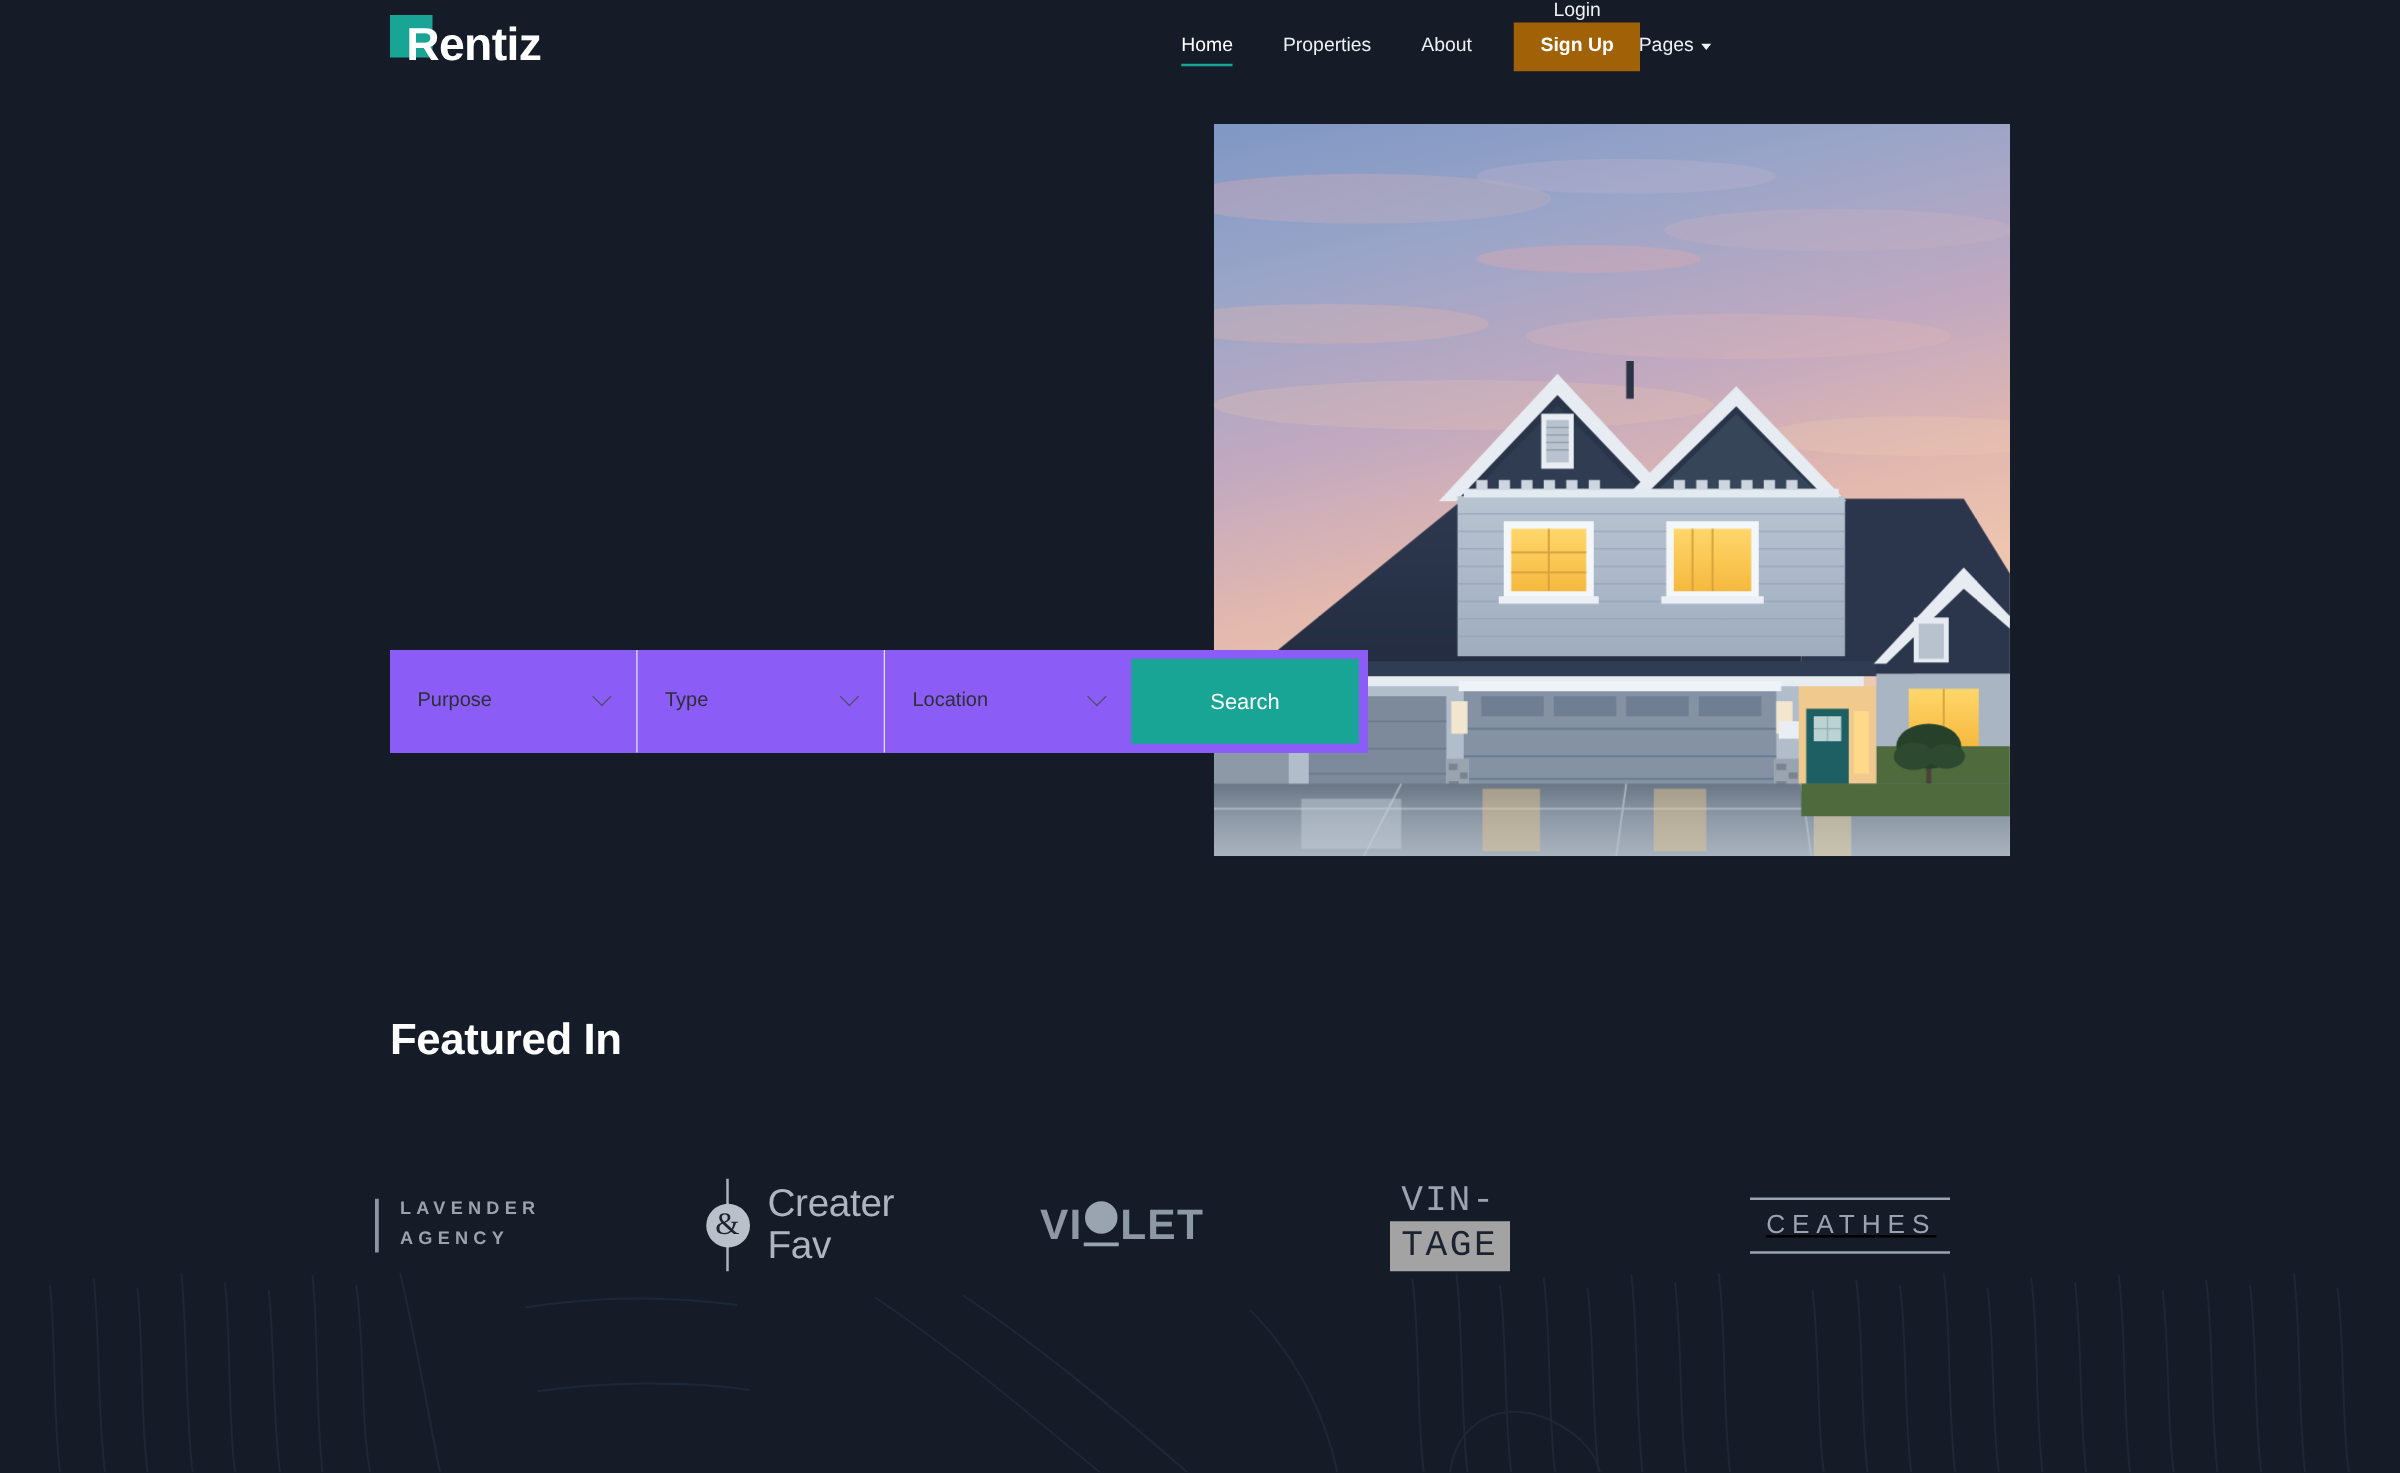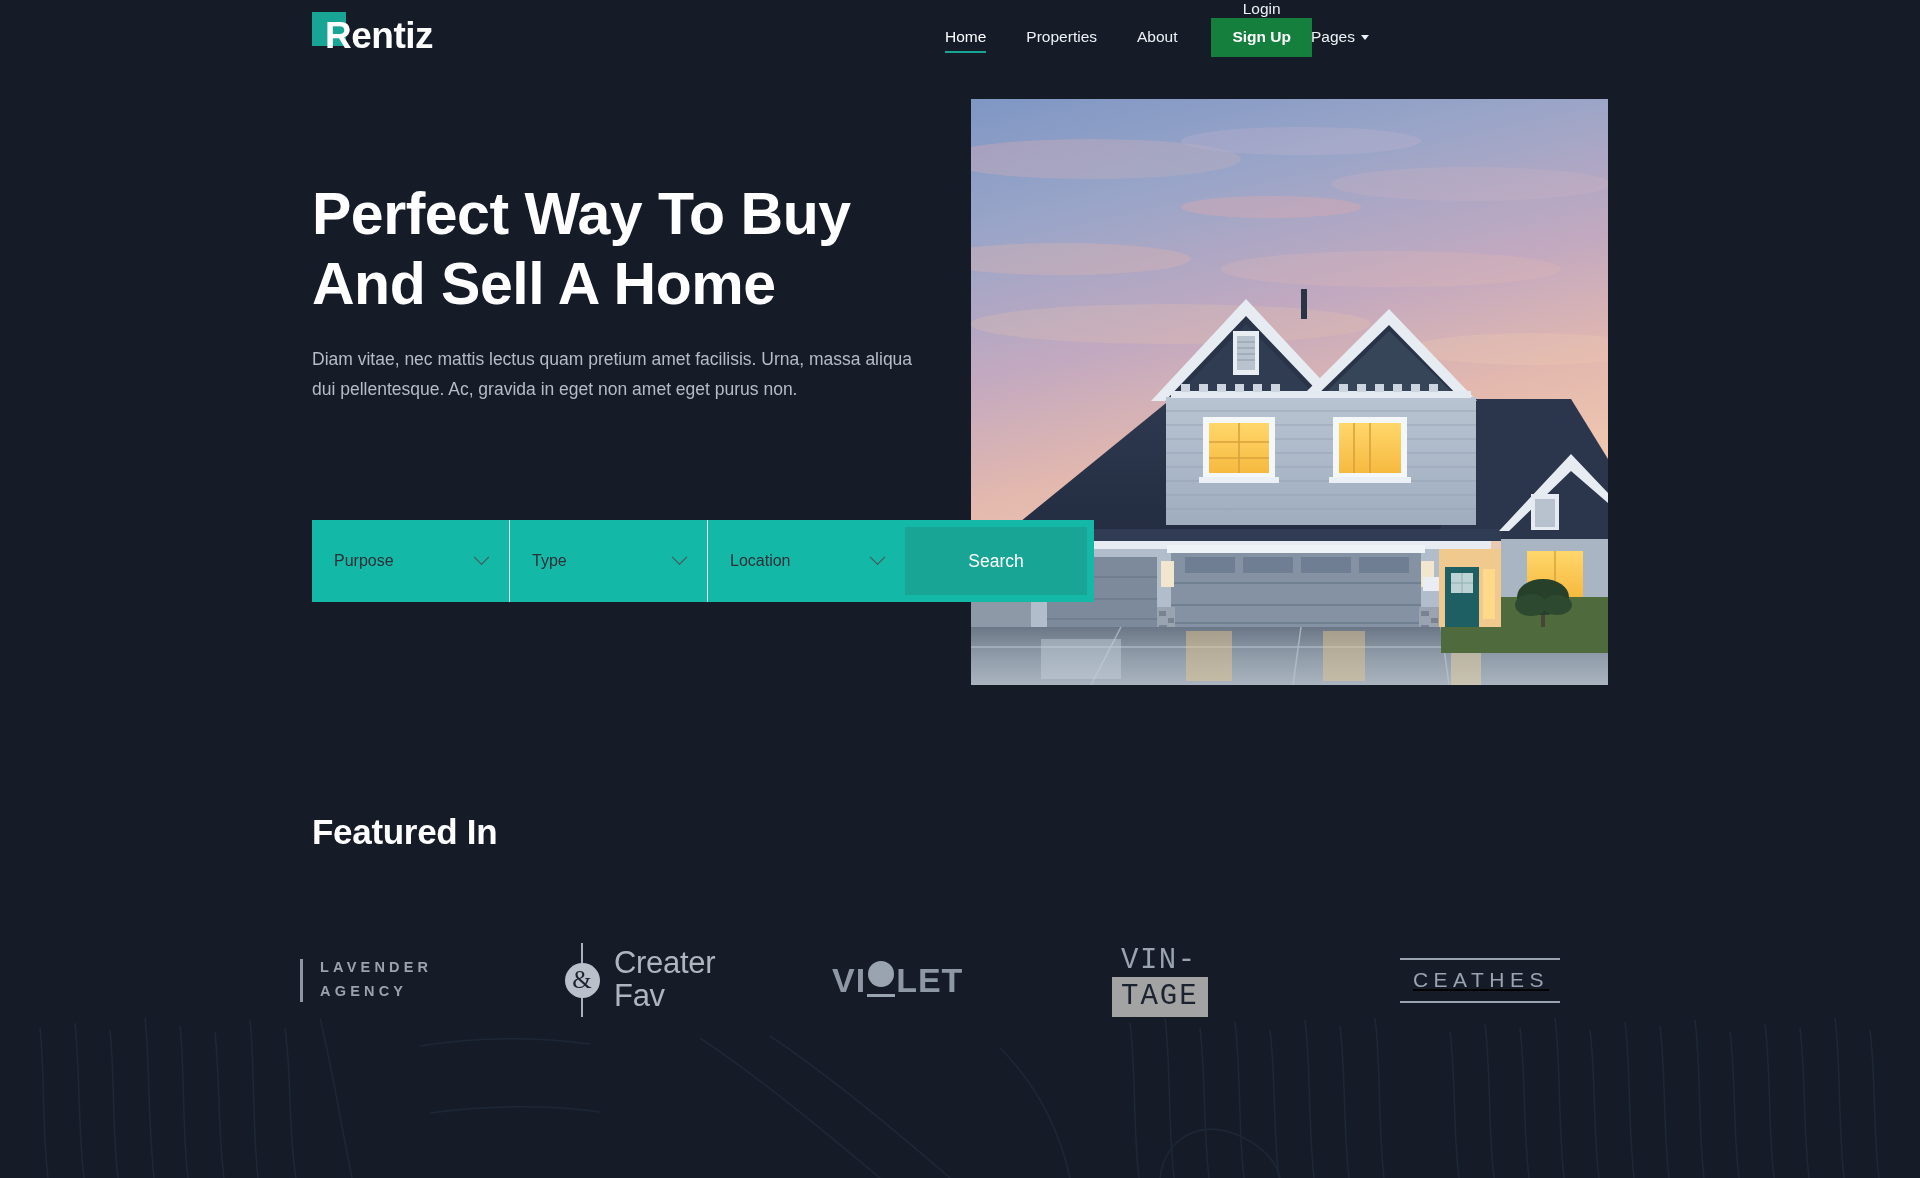--- a/index.html
+++ b/index.html
@@ -58,42 +58,42 @@
   }
 
   .auth{
     position:absolute; right:608px; top:0; height:74px;
     display:flex; align-items:center; gap:0;flex-direction:column;
   }
   .login-link{
     color:#eef1f5; font-size:15.5px; padding:0 22px; cursor:pointer;
   }
   .signup-btn{
-    background:#15803d; color:#ffffff; font-size:15.5px; font-weight:bold;
+    background:#a16207; color:#ffffff; font-size:15.5px; font-weight:bold;
     padding:10px 21px; border:none; cursor:pointer; line-height:1.2;
   }
 
   
   .hero{ position:absolute; top:0; left:0; width:1920px; height:780px; z-index:3;}
   .hero-left{
     position:absolute; left:312px; top:180px; width:640px;
   }
   .hero-title{
     color:#ffffff; font-size:59px; font-weight:bold; line-height:1.18;
     letter-spacing:-0.5px; max-width:560px;
   }
   .hero-sub{
     color:#b6bcc6; font-size:17.5px; line-height:1.73; margin-top:25px;
     max-width:620px;
   }
 
   
   .searchbar{
     position:absolute; left:312px; top:520px;
-    width:782px; height:82px; background:#14b8a6;
+    width:782px; height:82px; background:#8b5cf6;
     display:flex; align-items:stretch; z-index:4;
   }
   .sb-field{
     flex:1 1 0; display:flex; align-items:center; justify-content:space-between;
     padding:0 22px 0 22px; border-right:1px solid #e2e4e8; cursor:pointer;
     position:relative;
   }
   .sb-field:nth-child(3){ border-right:none; }
   .sb-label{ color:#2b2f36; font-size:16px; }
   .chev{
@@ -244,24 +244,20 @@
   </nav>
 
   <div class="auth">
     <span class="login-link">Login</span>
     <button class="signup-btn">Sign Up</button>
   </div>
 </div>
 
 <div class="hero">
 
-  <div class="hero-left">
-    <h1 class="hero-title">Perfect Way To Buy And Sell A Home</h1>
-    <p class="hero-sub">Diam vitae, nec mattis lectus quam pretium amet facilisis. Urna, massa aliqua dui pellentesque. Ac, gravida in eget non amet eget purus non.</p>
-  </div>
 
   <div class="hero-img">
     <svg width="637" height="586" viewBox="0 0 637 586">
       <defs>
         <linearGradient id="sky" x1="0" y1="0" x2="0.25" y2="1">
           <stop offset="0%" stop-color="#7f97c4"></stop>
           <stop offset="22%" stop-color="#9aa5c8"></stop>
           <stop offset="45%" stop-color="#c2a9c0"></stop>
           <stop offset="65%" stop-color="#e3b8ae"></stop>
           <stop offset="82%" stop-color="#f0c9b0"></stop>

